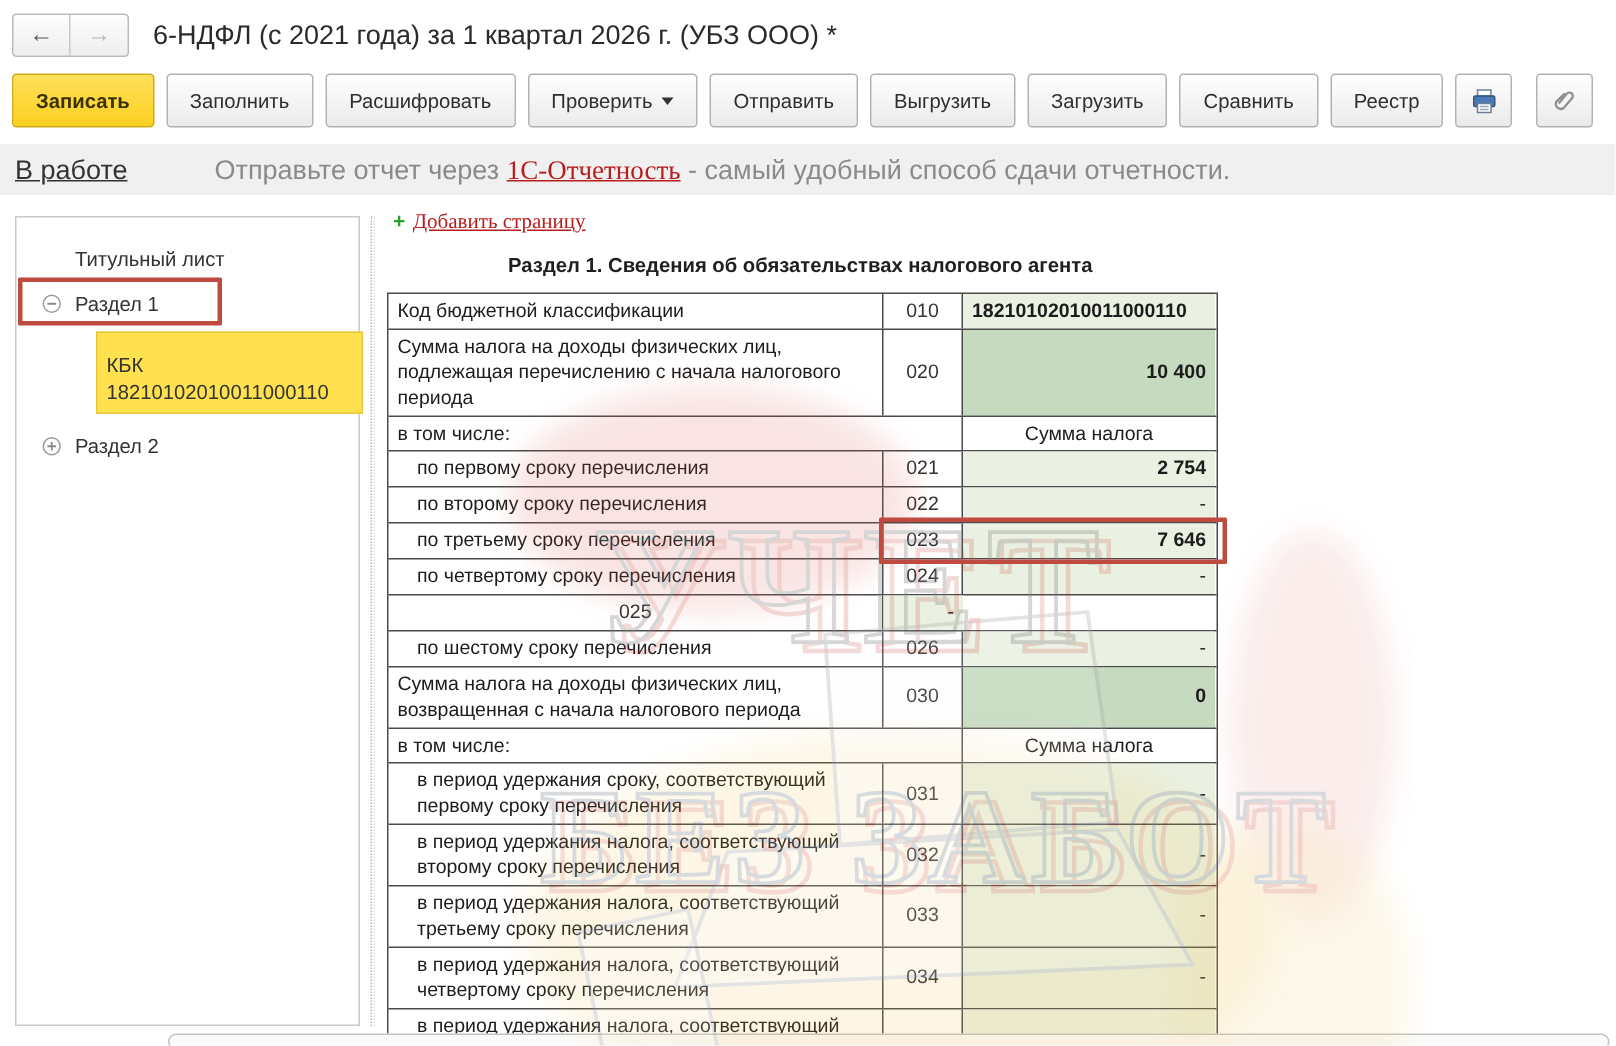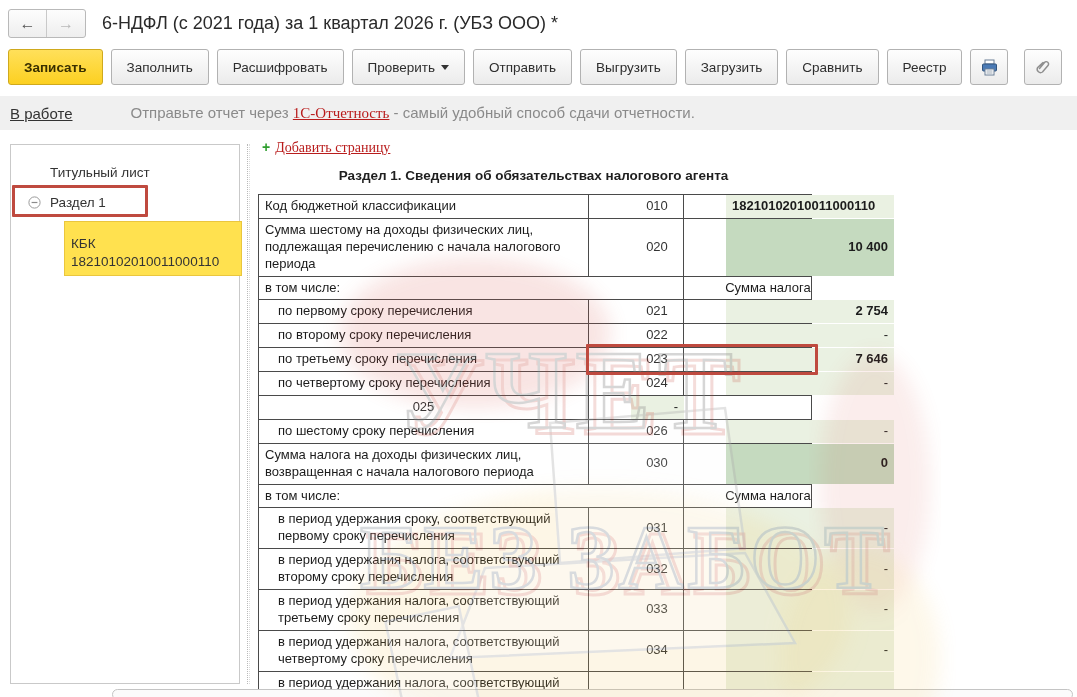--- a/index.html
+++ b/index.html
@@ -24,21 +24,21 @@
             display:inline-flex; align-items:center; gap:6px; }
   .tb-btn.primary { background:linear-gradient(#ffe05a,#fcd021); border-color:#cfa91d;
                     font-weight:700; color:#3a3000; }
   .icon-btn { width:38px; padding:0; justify-content:center; }
   .icon-btn.clip { margin-left:8px; }
   .caret { width:0; height:0; border-left:4px solid transparent; border-right:4px solid transparent;
            border-top:5px solid #333; display:inline-block; }
 
   
   .statusbar { height:34px; background:#f0f0f0; display:flex; align-items:center;
-               padding:0 10px; font-size:15px; }
+               padding:0 10px; font-size:18px; }
   .state-link { color:#333; text-decoration:underline; margin-right:58px; cursor:pointer; }
   .status-msg { color:#8a8a8a; }
   .blue-link { color:#b91c1c; text-decoration:underline; cursor:pointer;font-family:Liberation Serif, serif; }
 
   
   .workspace { position:relative; height:571px; background:#fff; }
 
   .sidebar { position:absolute; left:10px; top:14px; width:230px; height:540px;
              border:1px solid #c9c9c9; background:#fff; padding-top:8px;
              font-size:13.5px; color:#333; }
@@ -57,21 +57,21 @@
 
   
   .form-area { position:absolute; left:257px; top:6px; right:0; height:553px; overflow:hidden; }
   .add-page { font-size:14px; margin:3px 0 12px 5px; }
   .plus { color:#2e9e2e; font-weight:700; margin-right:5px; }
   .section-title { width:553px; text-align:center; font-weight:700; font-size:13.5px;
                    color:#1f1f1f; margin-bottom:11px; }
 
   .vtable { width:554px; border:1px solid #4a4a4a; margin-left:1px; background:#fff; }
   .vrow { display:grid; grid-template-columns:330px 53px 168px; border-top:1px solid #4a4a4a;
-          position:relative;gap:42px; }
+          position:relative; }
   .vrow:first-child { border-top:none; }
   .vrow.sub { grid-template-columns:383px 168px; }
   .cell { padding:3px 6px; font-size:13px; color:#1c1c1c; display:flex; align-items:center;
           line-height:1.3; min-height:22px; }
   .c-label { border-right:1px solid #4a4a4a; }
   .c-label.indent { padding-left:19px; }
   .c-code { border-right:1px solid #4a4a4a; justify-content:center; color:#333; }
   .c-value { justify-content:flex-end; }
   .c-value.bold { font-weight:700; }
   .c-value.left { justify-content:flex-start; }
@@ -163,37 +163,45 @@
           <circle cx="6.5" cy="6.5" r="5.6" fill="#fff" stroke="#9a9a9a"></circle>
           <line x1="3.6" y1="6.5" x2="9.4" y2="6.5" stroke="#8a8a8a" stroke-width="1.2"></line>
         </svg>
         <span>Раздел 1</span>
         <div class="annotation sb-annotation"></div>
       </div>
       <div class="kbk-node">
         <div>КБК</div>
         <div>18210102010011000110</div>
       </div>
+      <div class="tree-item">
+        <svg viewBox="0 0 13 13" class="expander">
+          <circle cx="6.5" cy="6.5" r="5.6" fill="#fff" stroke="#9a9a9a"></circle>
+          <line x1="3.6" y1="6.5" x2="9.4" y2="6.5" stroke="#8a8a8a" stroke-width="1.2"></line>
+          <line x1="6.5" y1="3.6" x2="6.5" y2="9.4" stroke="#8a8a8a" stroke-width="1.2"></line>
+        </svg>
+        <span>Раздел 2</span>
+      </div>
     </div>
 
   <div class="splitter"></div>
 
   <div class="form-area">
     <div class="add-page">
       <span class="plus">+</span><span class="blue-link">Добавить страницу</span>
     </div>
     <div class="section-title">Раздел 1. Сведения об обязательствах налогового агента</div>
     <div class="vtable" id="vtable">
         <div class="vrow">
           <div class="cell c-label">Код бюджетной классификации</div>
           <div class="cell c-code">010</div>
           <div class="cell c-value shade-light bold left">18210102010011000110</div>
         </div>
         <div class="vrow">
-          <div class="cell c-label">Сумма шестому на доходы физических лиц, подлежащая перечислению с начала налогового периода</div>
+          <div class="cell c-label">Сумма налога на доходы физических лиц, подлежащая перечислению с начала налогового периода</div>
           <div class="cell c-code">020</div>
           <div class="cell c-value shade-dark bold">10 400</div>
         </div>
         <div class="vrow sub">
           <div class="cell c-sublabel">в том числе:</div>
           <div class="cell c-subvalue">Сумма налога</div>
         </div>
         <div class="vrow">
           <div class="cell c-label indent">по первому сроку перечисления</div>
           <div class="cell c-code">021</div>

